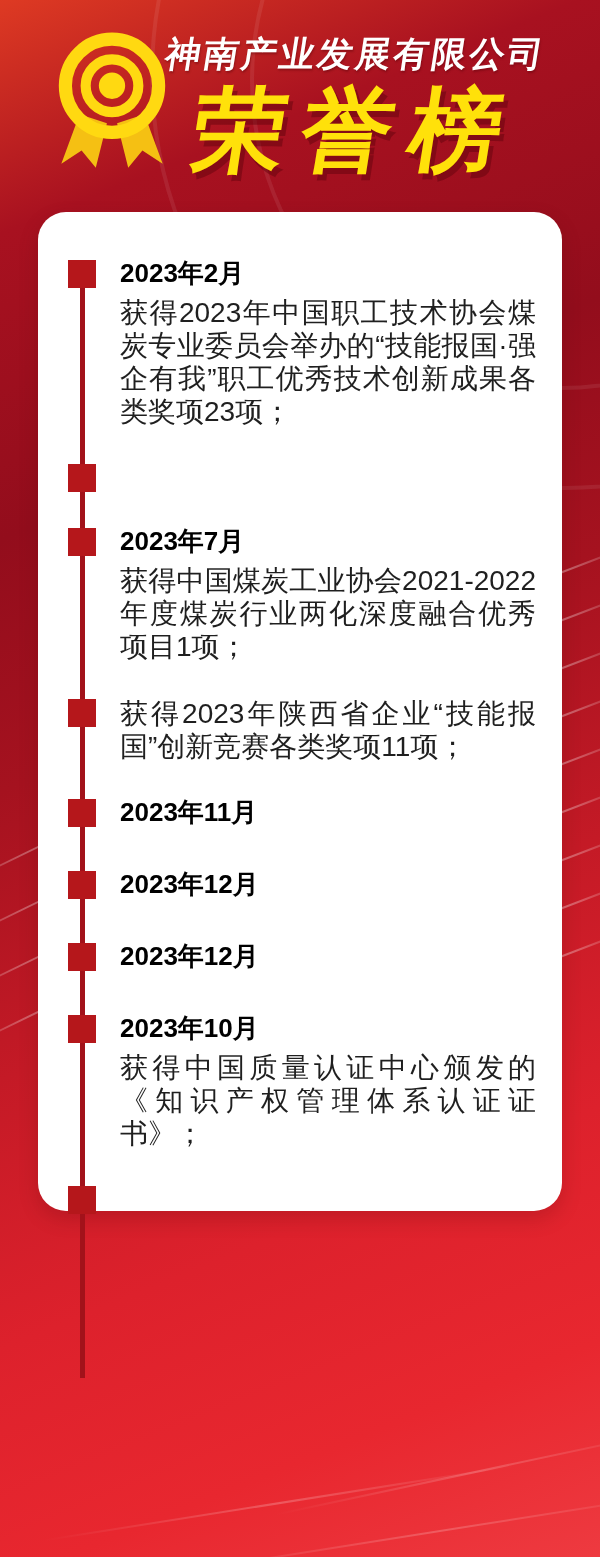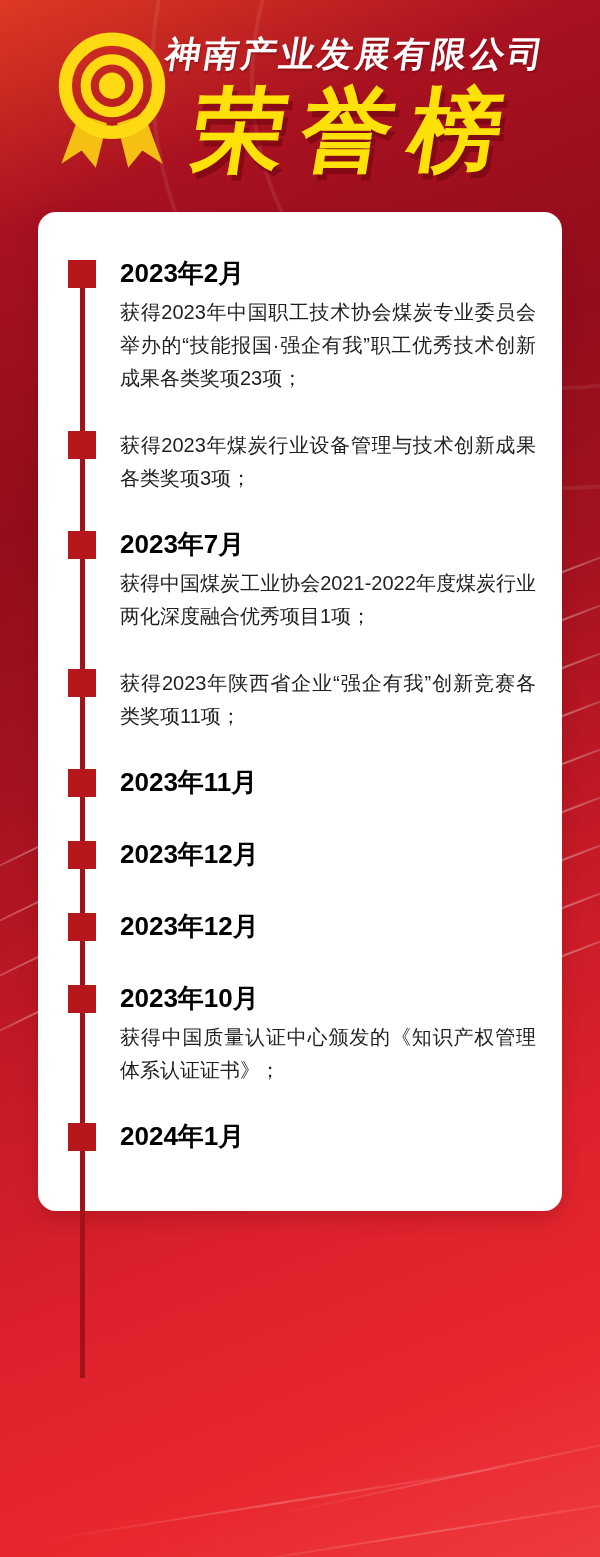--- a/index.html
+++ b/index.html
@@ -67,40 +67,40 @@
     position:absolute;left:194px;top:80px;
     color:var(--accent-yellow);font-weight:bold;font-size:92px;line-height:100px;
     letter-spacing:16px;white-space:nowrap;
     transform:skewX(-9deg);
     text-shadow:5px 6px 0 rgba(94,3,12,0.45);
   }
 
   
   .card{
     position:absolute;left:38px;top:212px;width:524px;height:999px;
-    background:var(--card-background);border-radius:18px;z-index:2;
+    background:var(--card-background);border-radius:28px;z-index:2;
     box-shadow:0 8px 20px rgba(80,0,10,0.20);
   }
   .timeline{position:relative;height:100%;padding:46px 26px 0 30px;}
   .timeline-line{
     position:absolute;left:42px;top:62px;width:5px;height:1104px;
     background:var(--timeline-line-red);z-index:0;
   }
   .entry{display:flex;gap:24px;margin-bottom:34px;position:relative;}
   .marker{
     flex:none;width:28px;height:28px;margin-top:2px;
     background:var(--marker-red);position:relative;z-index:1;
   }
   .entry-body{flex:1;min-width:0;}
   .entry-date{
     font-size:26px;line-height:30px;font-weight:bold;color:#000000;
     margin:0 0 8px;
   }
   .entry-text{
-    font-size:20px;line-height:33px;color:#1f1f1f;margin:0;
+    font-size:28px;line-height:33px;color:#1f1f1f;margin:0;
     text-align:justify;
   }
 </style>
 </head>
 <body>
 
 <div class="poster">
 
   <div class="deco arc arc-a"></div>
   <div class="deco arc arc-b"></div>
@@ -141,36 +141,35 @@
     <span class="marker"></span>
     <div class="entry-body">
       <h3 class="entry-date">2023年2月</h3>
       <p class="entry-text">获得2023年中国职工技术协会煤炭专业委员会举办的“技能报国·强企有我”职工优秀技术创新成果各类奖项23项；</p>
     </div>
   </section>
 
   <section class="entry">
     <span class="marker"></span>
     <div class="entry-body">
-      <p class="entry-text">获得2023年煤炭行业设备管理与技术创新成果各类奖项3项；</p>
     </div>
   </section>
 
   <section class="entry">
     <span class="marker"></span>
     <div class="entry-body">
       <h3 class="entry-date">2023年7月</h3>
       <p class="entry-text">获得中国煤炭工业协会2021-2022年度煤炭行业两化深度融合优秀项目1项；</p>
     </div>
   </section>
 
   <section class="entry">
     <span class="marker"></span>
     <div class="entry-body">
-      <p class="entry-text">获得2023年陕西省企业“强企有我”创新竞赛各类奖项11项；</p>
+      <p class="entry-text">获得2023年陕西省企业“技能报国”创新竞赛各类奖项11项；</p>
     </div>
   </section>
 
   <section class="entry">
     <span class="marker"></span>
     <div class="entry-body">
       <h3 class="entry-date">2023年11月</h3>
     </div>
   </section>
 
@@ -192,20 +191,19 @@
     <span class="marker"></span>
     <div class="entry-body">
       <h3 class="entry-date">2023年10月</h3>
       <p class="entry-text">获得中国质量认证中心颁发的《知识产权管理体系认证证书》；</p>
     </div>
   </section>
 
   <section class="entry">
     <span class="marker"></span>
     <div class="entry-body">
-      <h3 class="entry-date">2024年1月</h3>
     </div>
   </section>
 </div>
     </div>
   </div>
 
 </div>
 
 </body></html>

